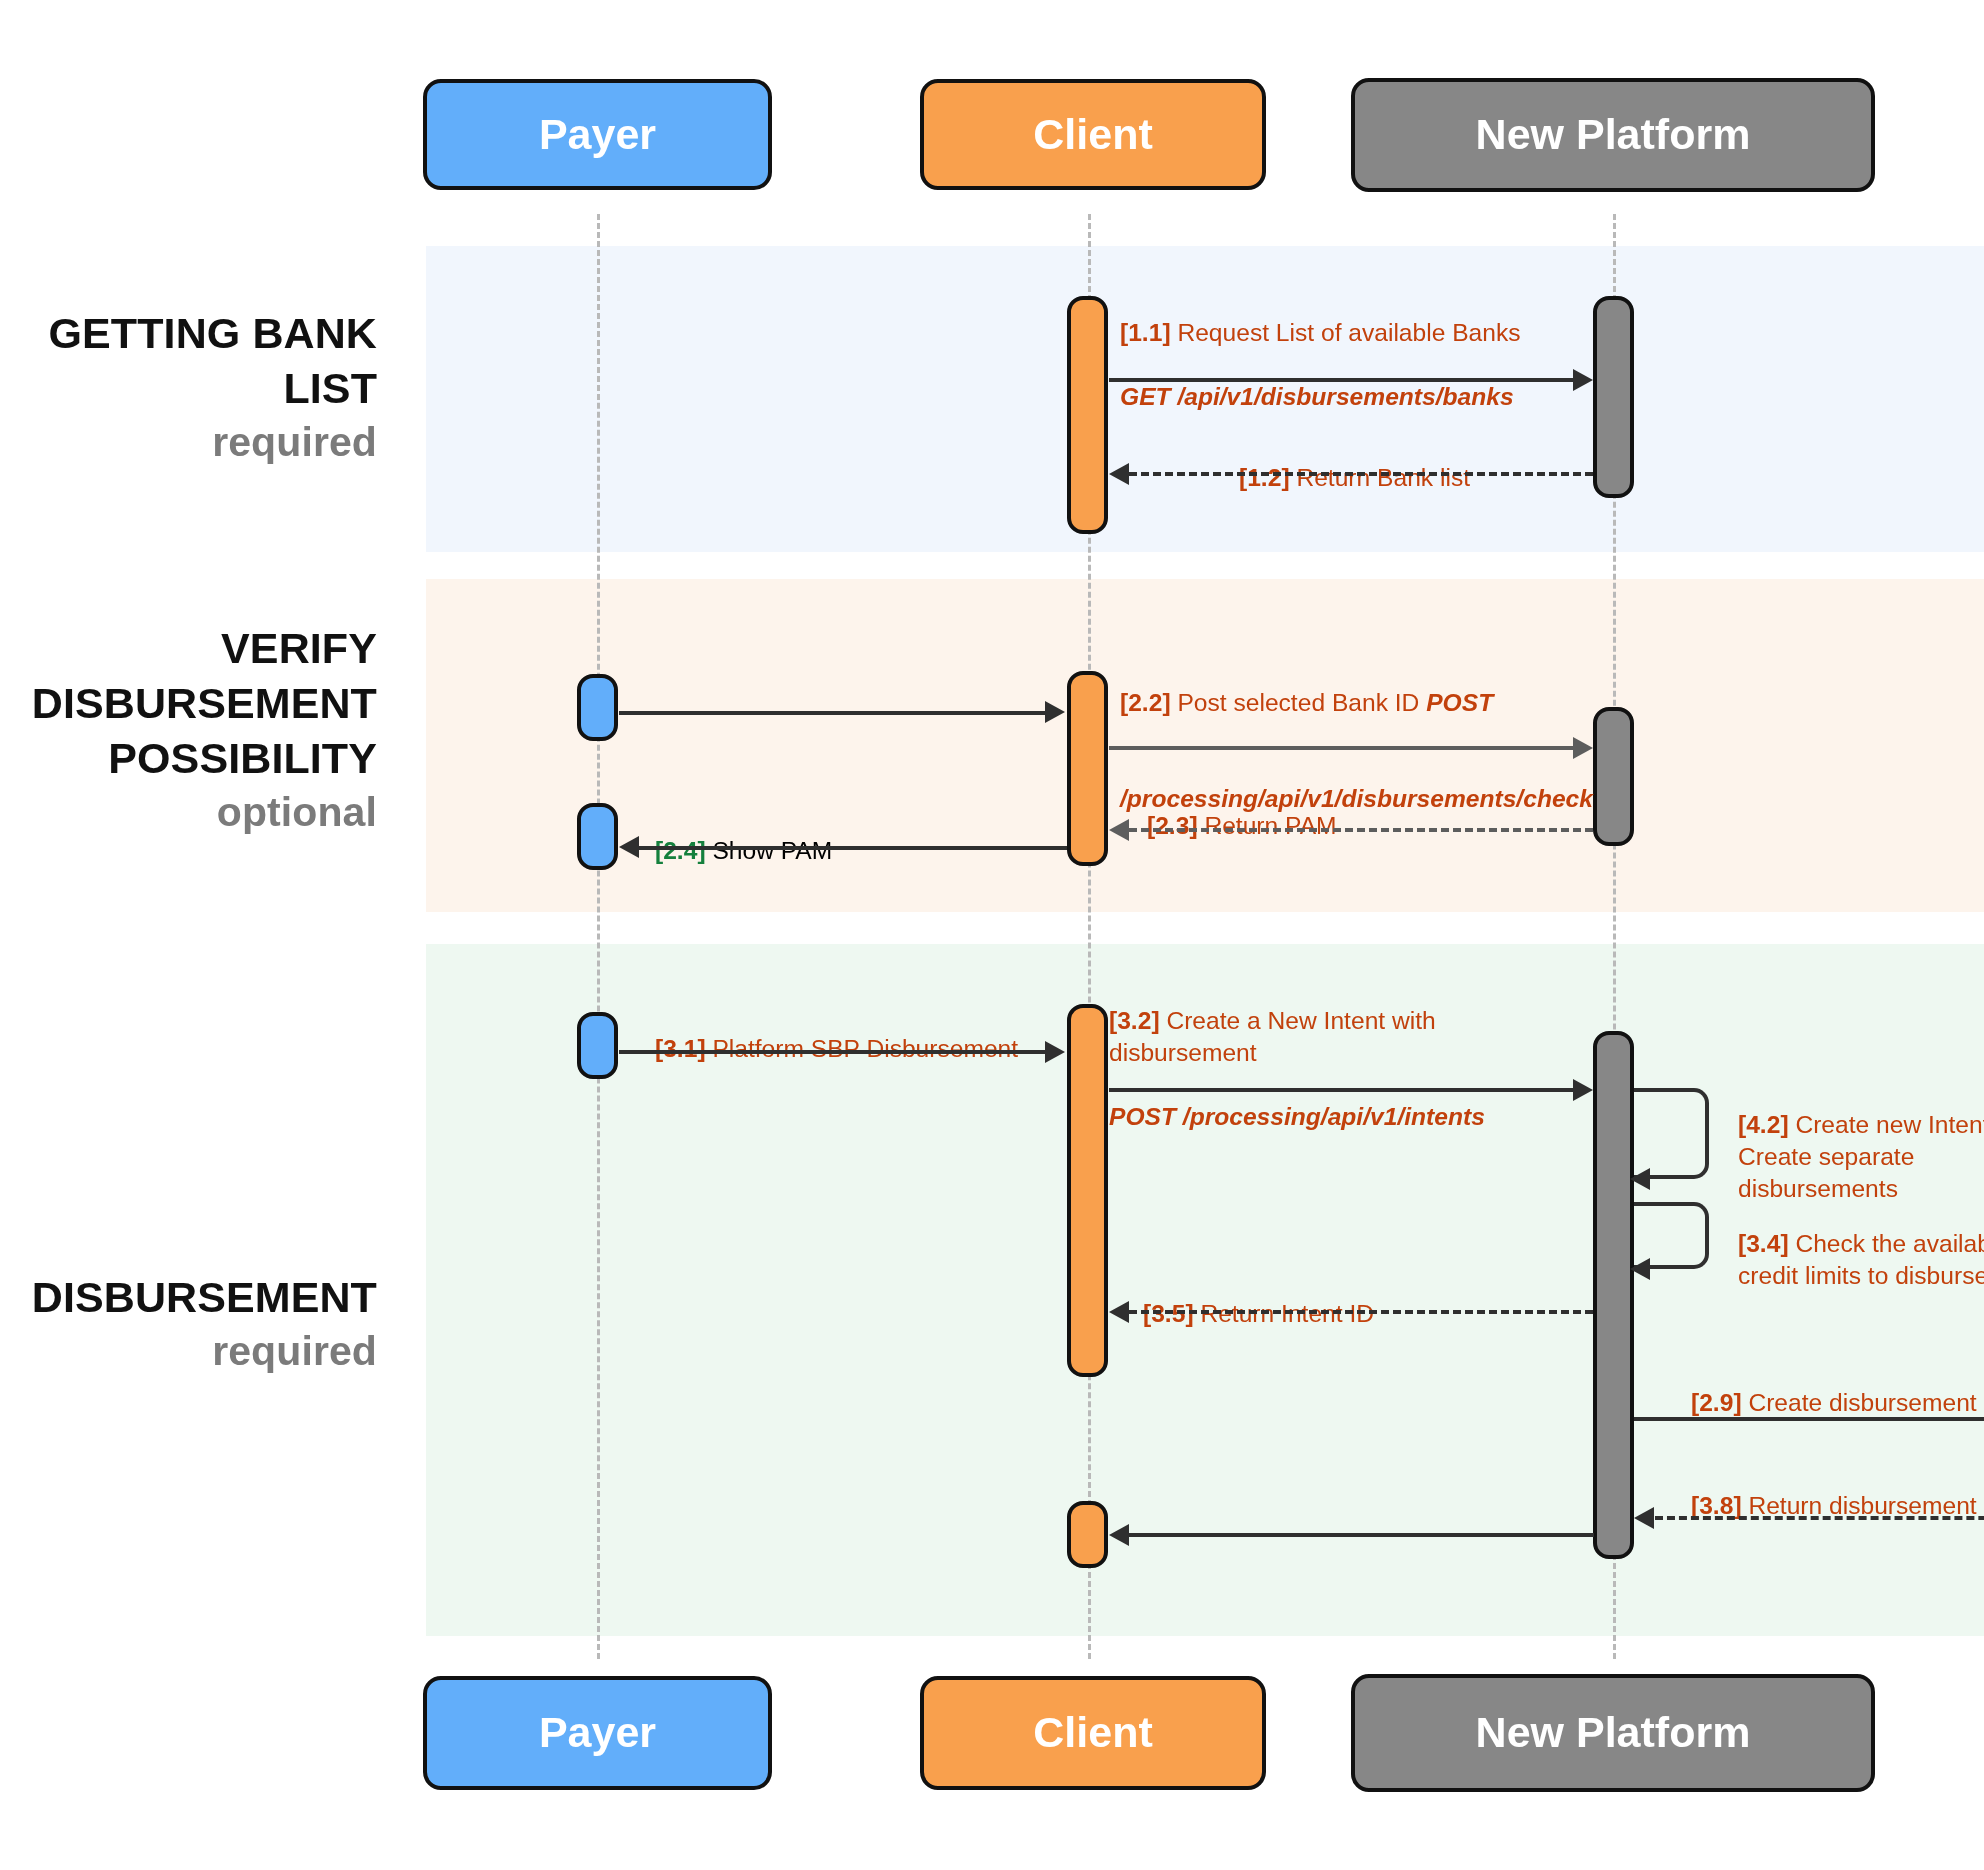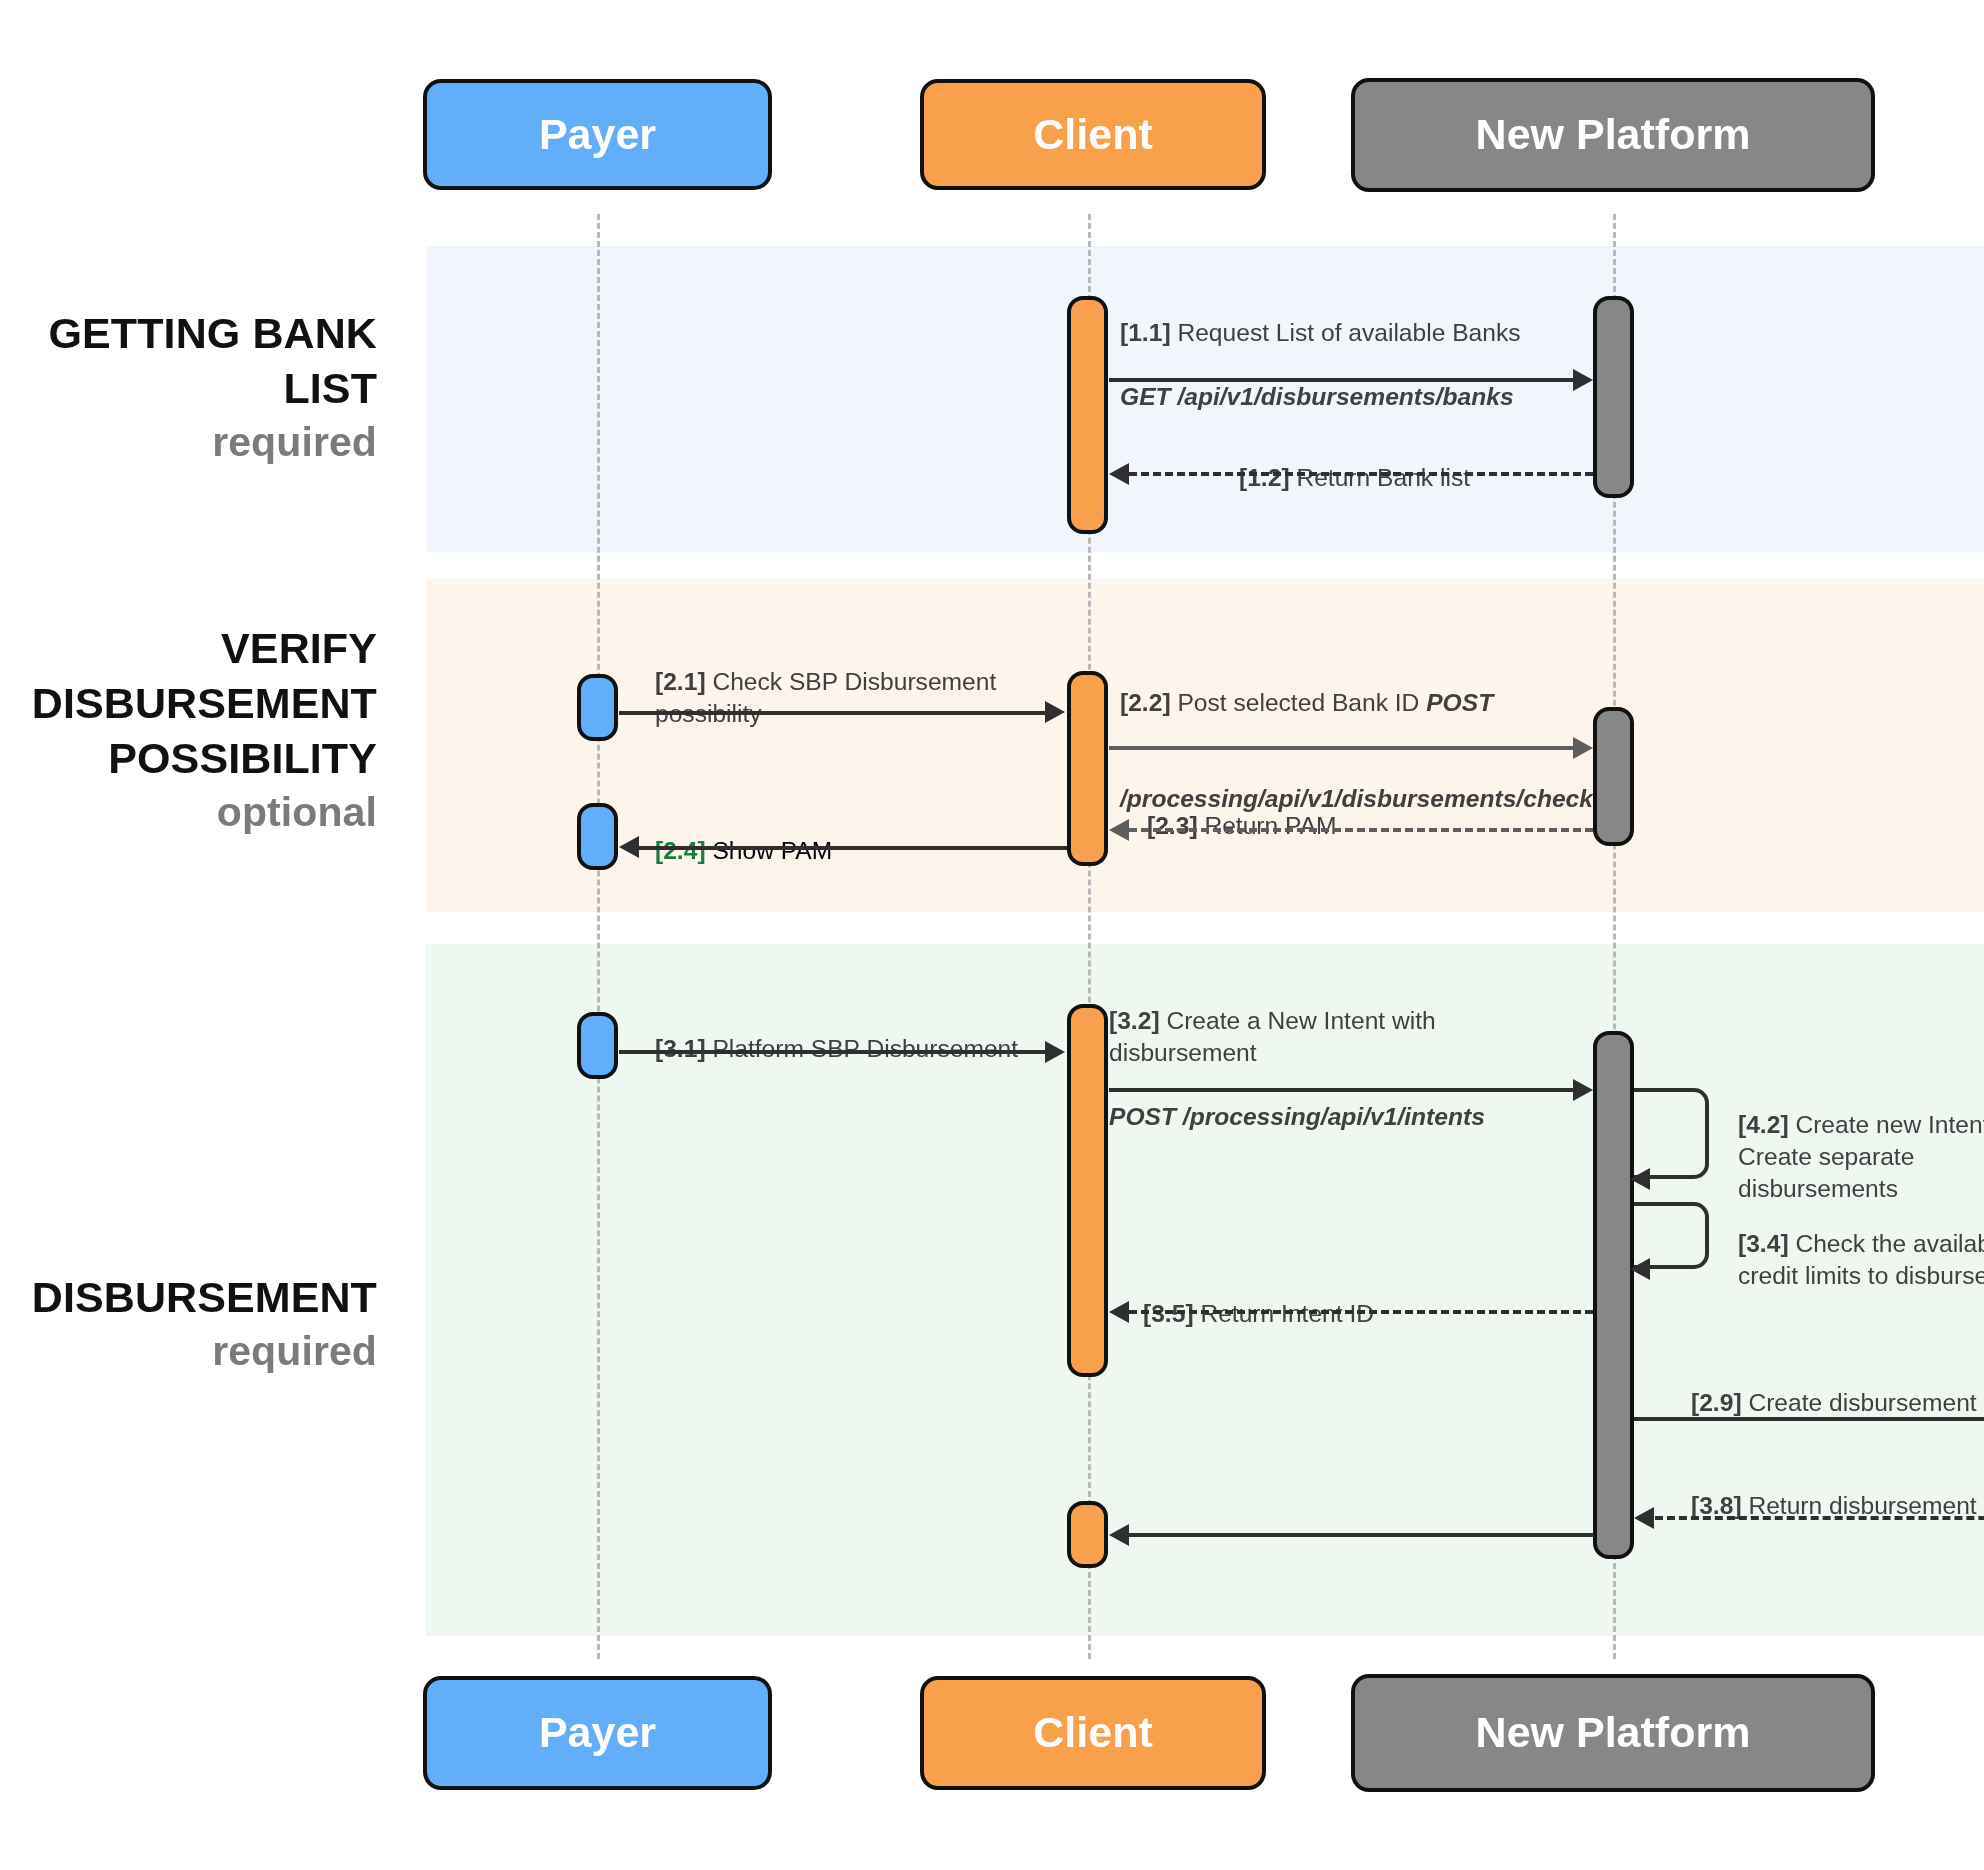--- a/index.html
+++ b/index.html
@@ -39,21 +39,21 @@
   .ah-r{border-left:20.6px solid #2f2f2f;}
   .ah-l{border-right:20.6px solid #2f2f2f;}
   .ah-r.gray{border-left-color:#5d5d5d;}
   .ah-l.gray{border-right-color:#5d5d5d;}
 
   
   .selfloop{position:absolute;border:4.4px solid #2f2f2f;border-left:none;
             border-radius:0 15px 15px 0;box-sizing:border-box;}
 
   
-  .mlabel{position:absolute;font-size:24.6px;line-height:1.30;color:#404040;white-space:pre-line;}
+  .mlabel{position:absolute;font-size:24.6px;line-height:1.30;color:#c2410c;white-space:pre-line;}
   .mlabel b{font-weight:bold;}
   .mlabel i{font-style:italic;font-weight:bold;}
   .mlabel.navy b{color:#15803d;}
   .mlabel.navy{color:#16335c;}
 </style>
 </head>
 <body>
 
 <div id="stage">
 
@@ -122,24 +122,20 @@
   </div>
   <div class="msg" style="left:1109px;top:378px;width:466px;"></div>
   <div class="arrowhead ah-r" style="left:1573px;top:369px;"></div>
 
   <div class="mlabel" style="left:1239px;top:430px;">
     <b>[1.2]</b><span> Return Bank list</span>
   </div>
   <div class="msg dash" style="left:1129px;top:472px;width:464px;"></div>
   <div class="arrowhead ah-l" style="left:1109px;top:463px;"></div>
 
-  <div class="mlabel" style="left:655px;top:634px;">
-    <b>[2.1]</b><span> Check SBP Disbursement
-possibility</span>
-  </div>
   <div class="msg" style="left:619px;top:711px;width:428px;"></div>
   <div class="arrowhead ah-r" style="left:1045px;top:701px;"></div>
 
   <div class="mlabel" style="left:1120px;top:655px;">
     <b>[2.2]</b><span> Post selected Bank ID </span><i>POST</i><br>
     
     <i>/processing/api/v1/disbursements/check</i>
   </div>
   <div class="msg gray" style="left:1109px;top:746px;width:466px;"></div>
   <div class="arrowhead ah-r gray" style="left:1573px;top:737px;"></div>

